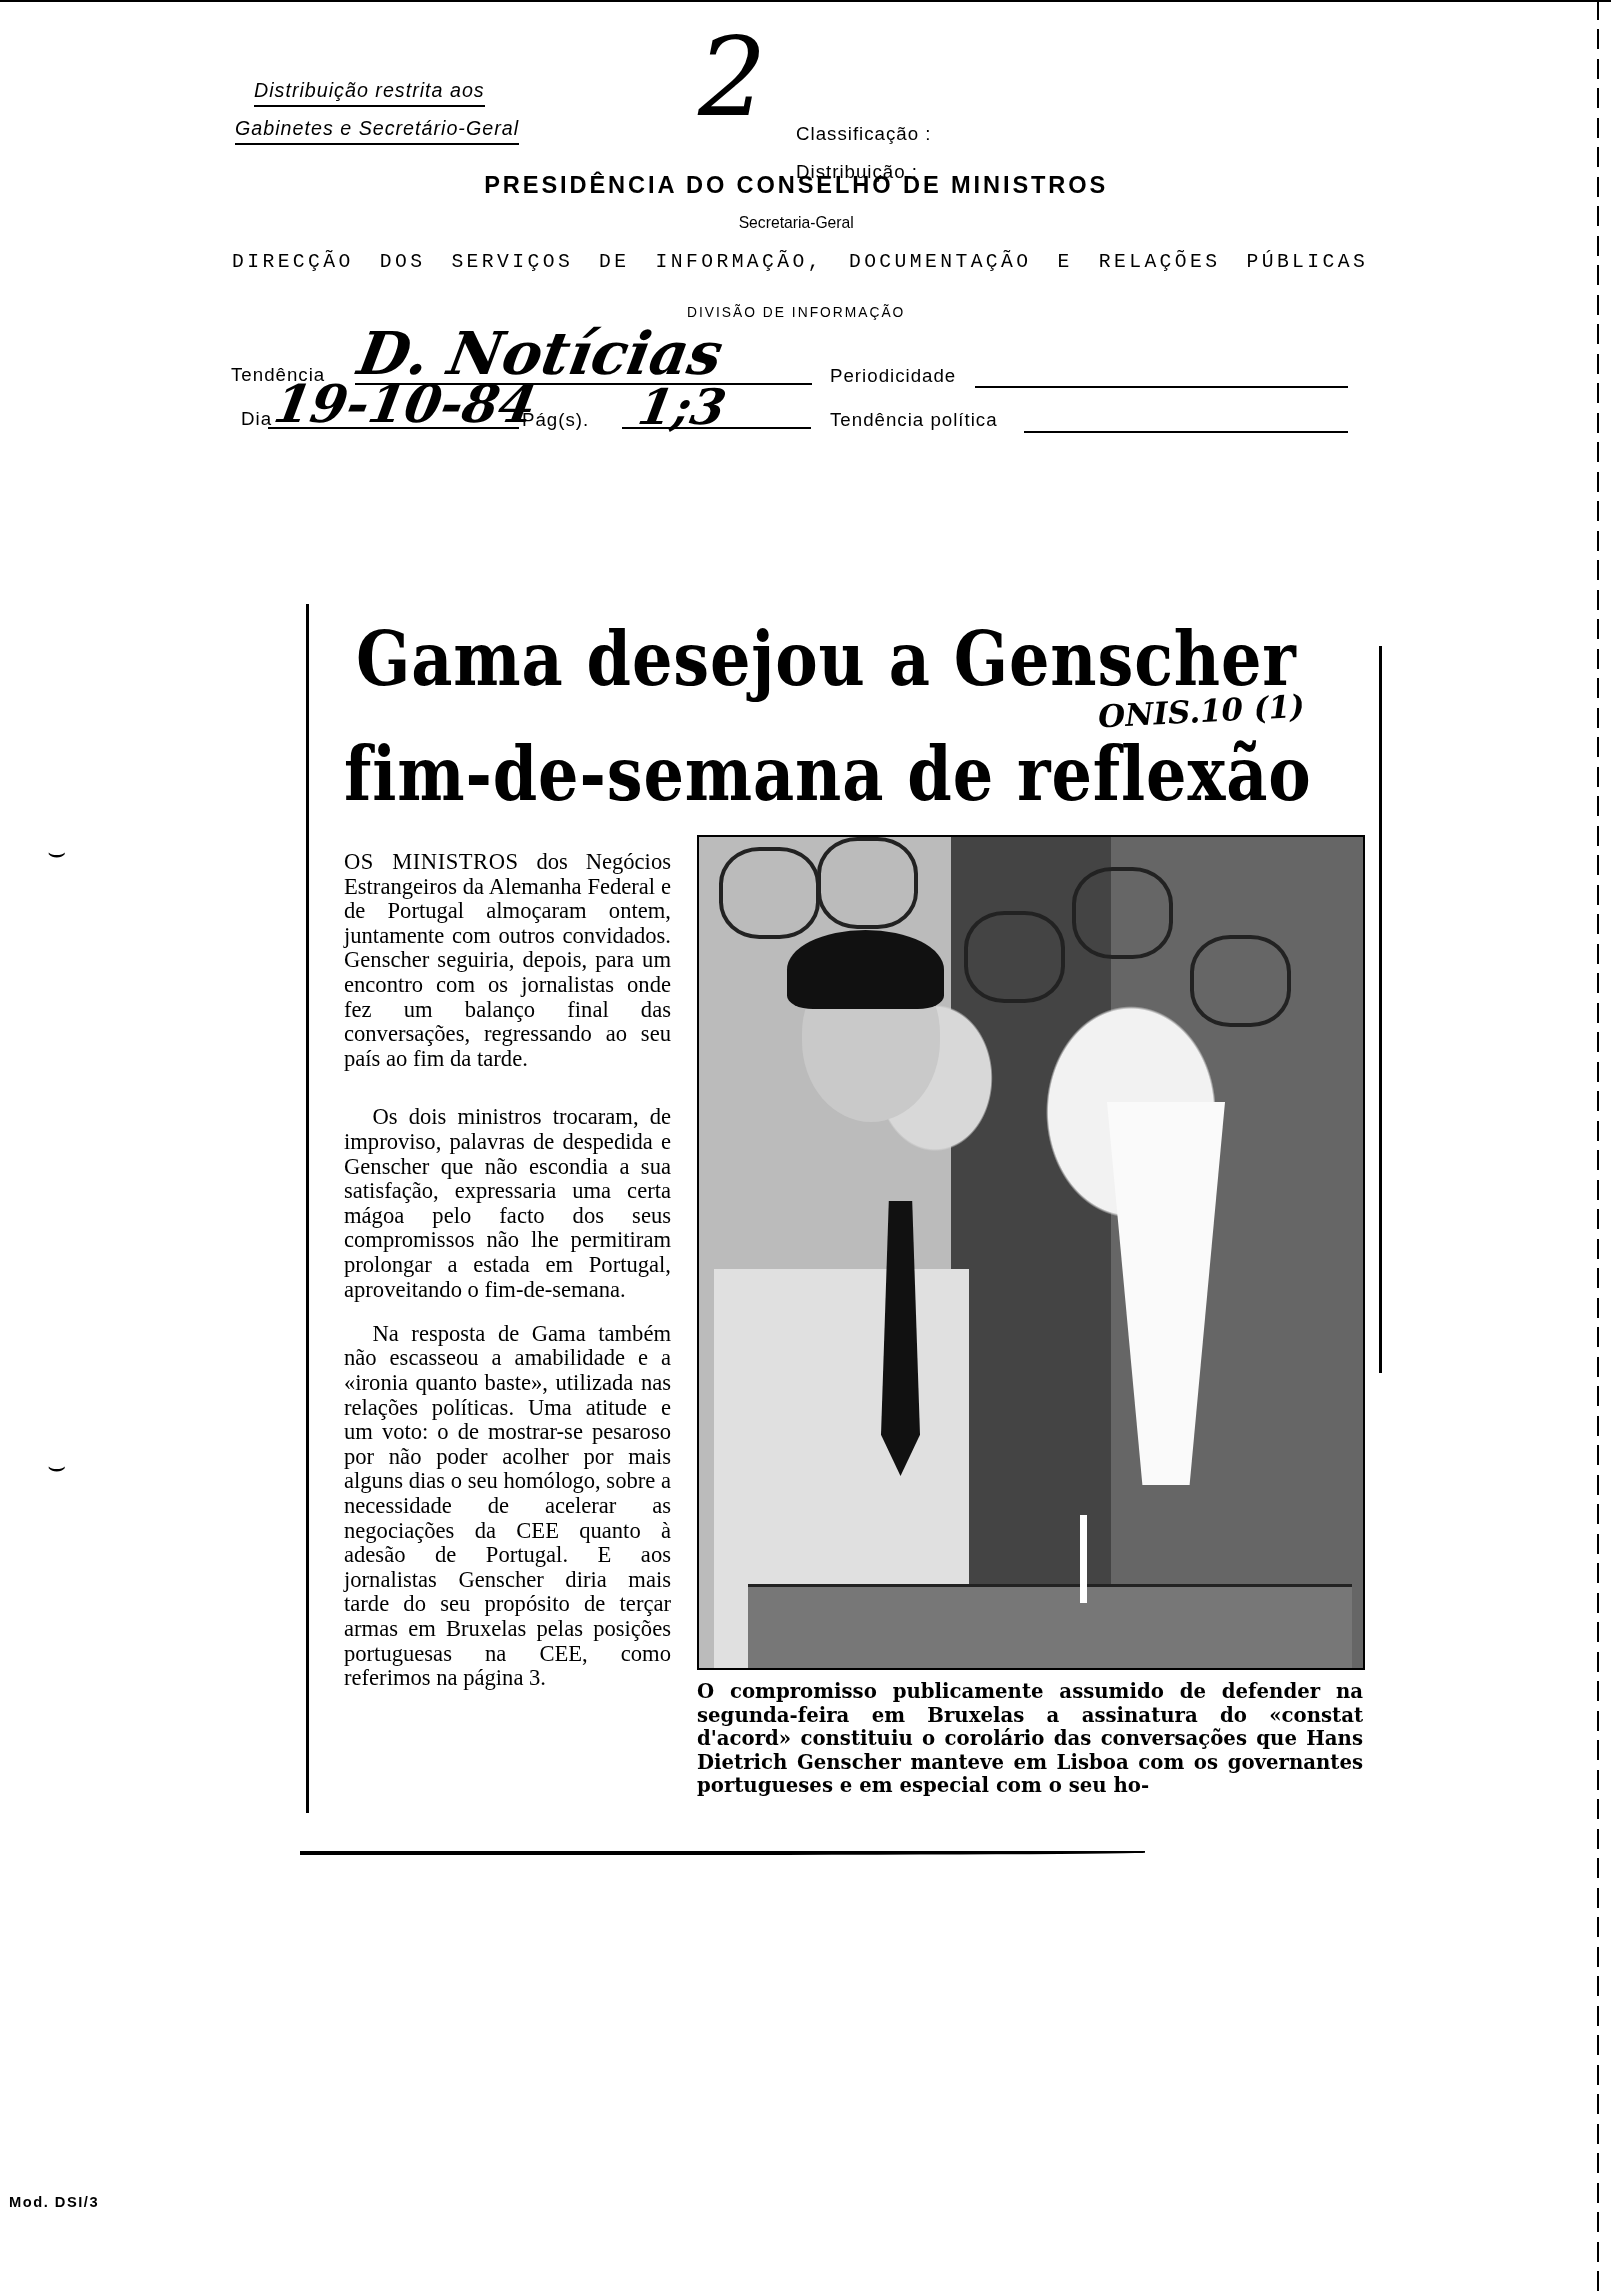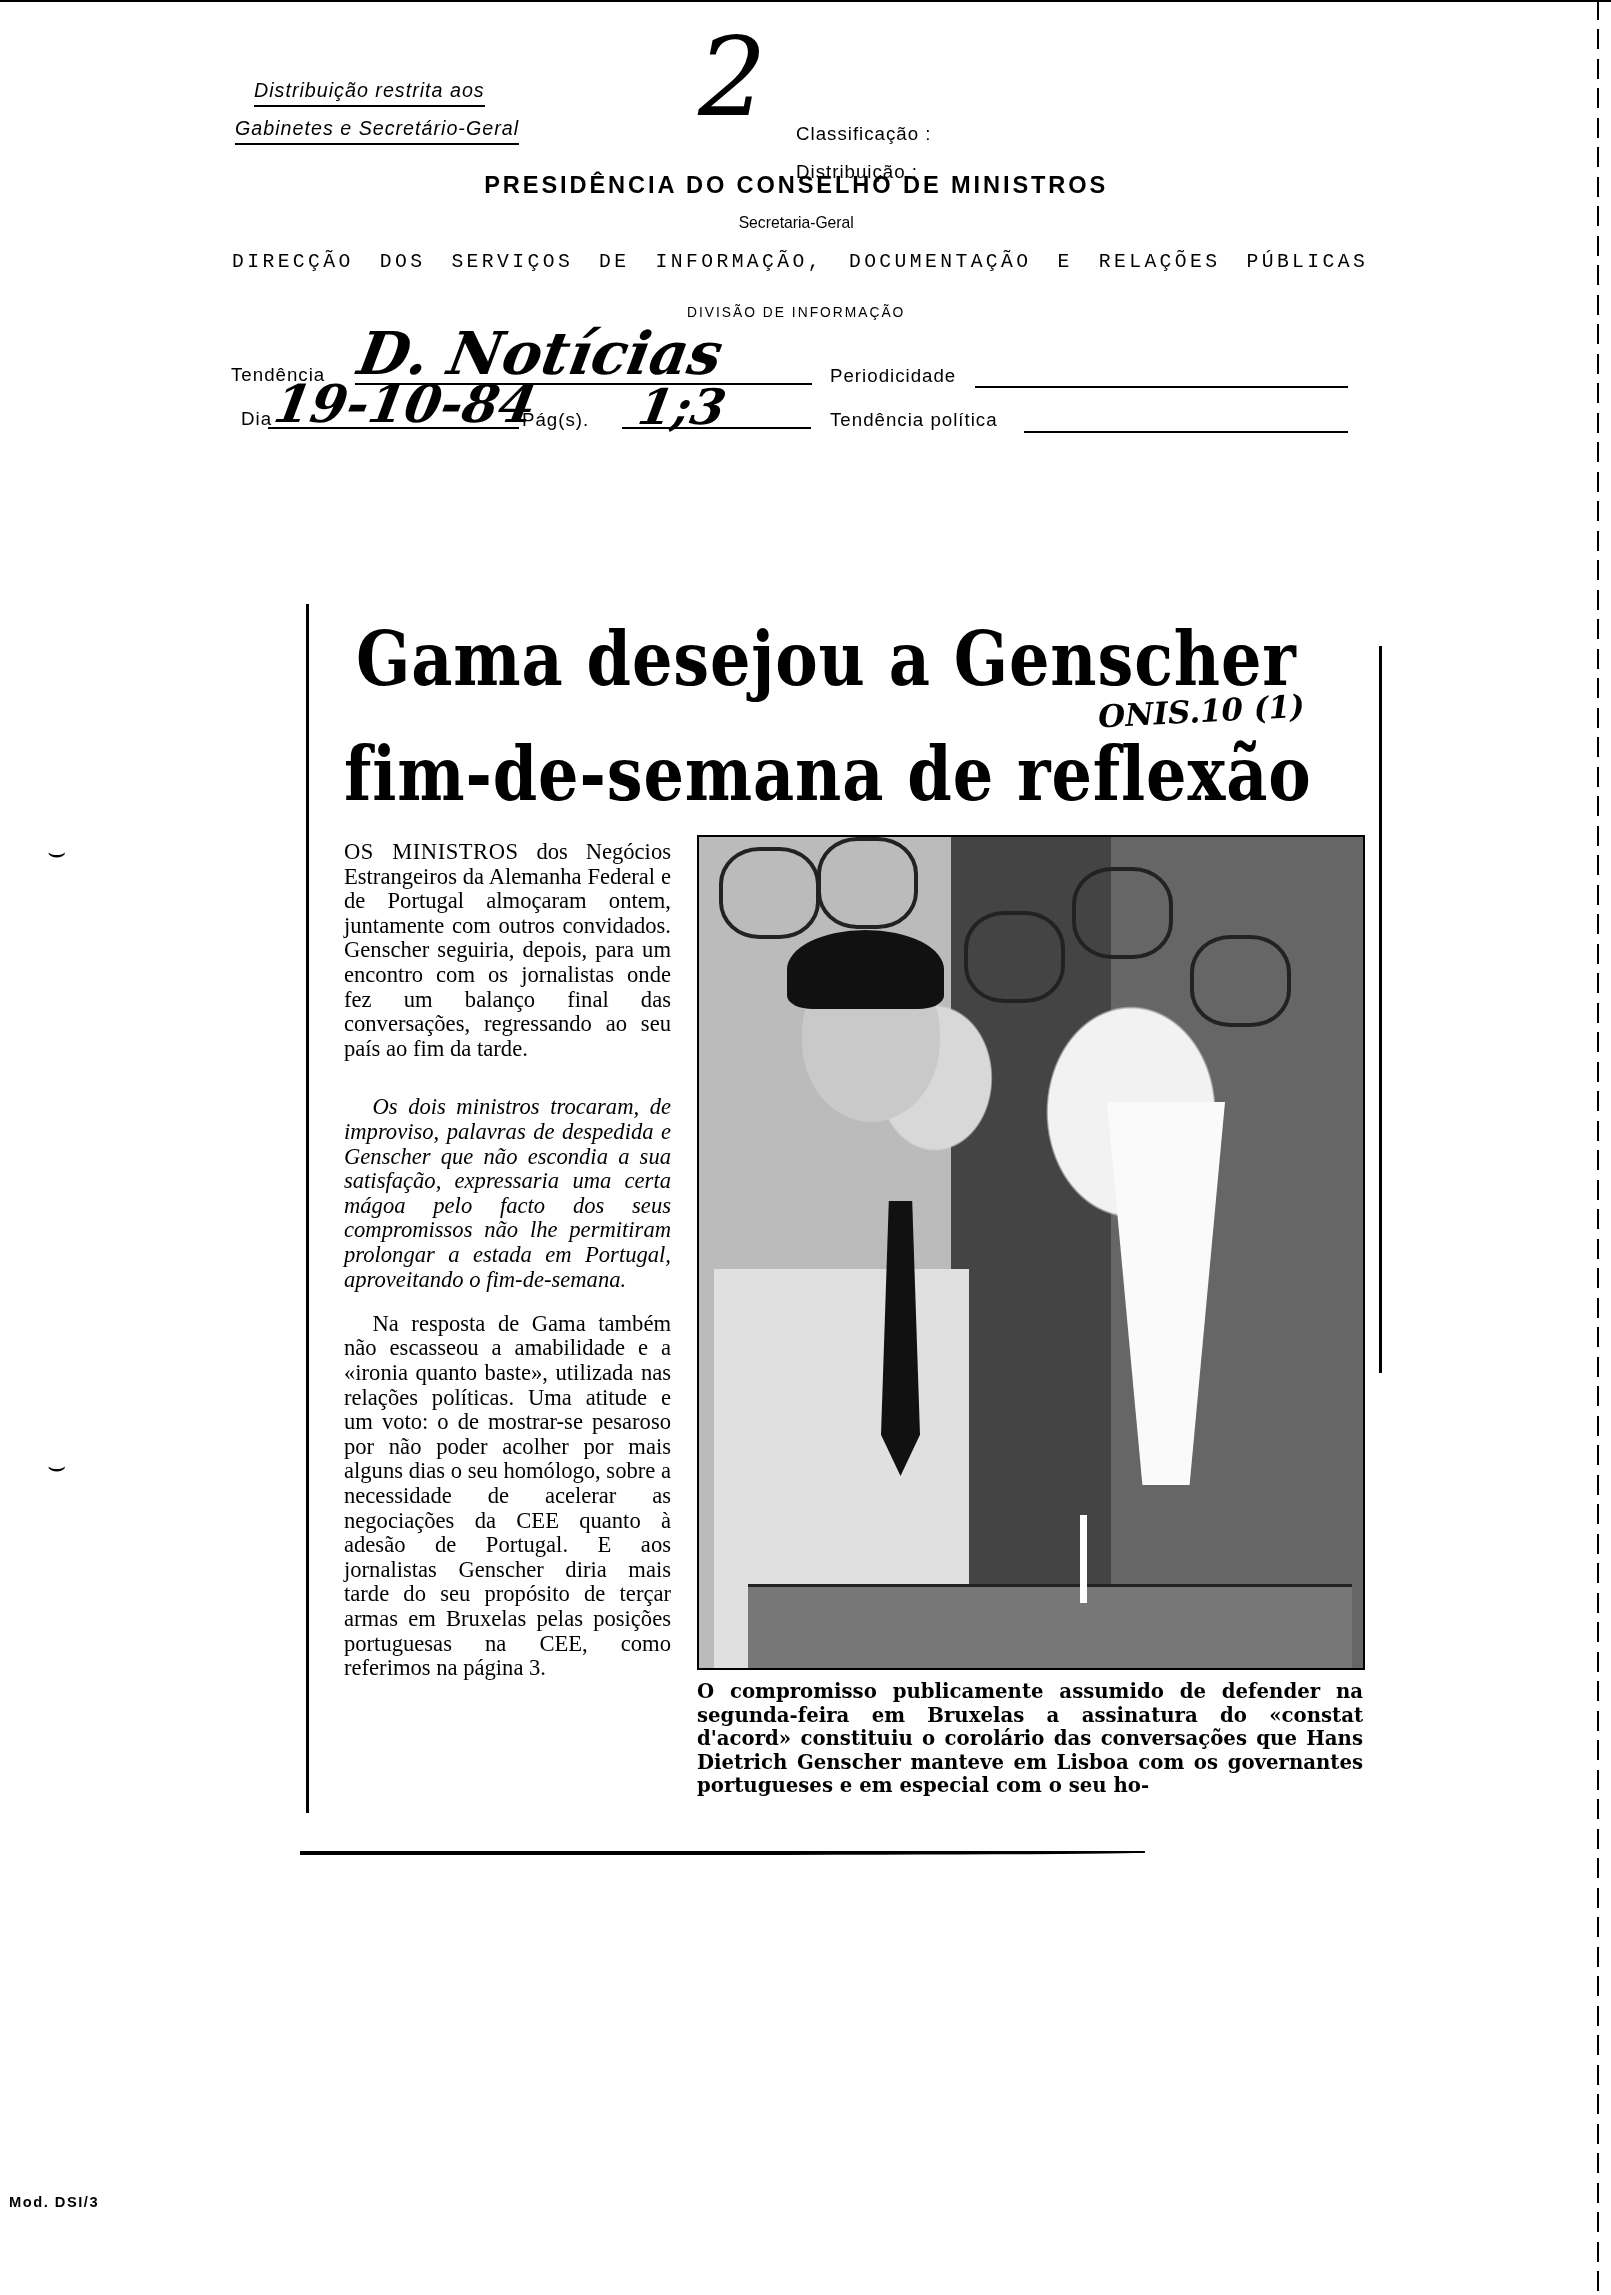--- a/index.html
+++ b/index.html
@@ -34,21 +34,21 @@
     .frame-bottom { left: 300px; top: 1851px; width: 845px; height: 3.9px; background: #000; border-radius: 0 0 60% 0; }
     .headline {
       font-family: "DejaVu Serif", serif; font-weight: bold; font-size: 74px;
       line-height: 1; letter-spacing: 1px; white-space: nowrap;
       transform: scaleX(0.86); transform-origin: left top;
     }
     .stamp { font-family: "DejaVu Serif", serif; font-style: italic; font-weight: bold; font-size: 31px; transform: rotate(-3deg); }
     .body-col {
       left: 344px; width: 327px;
       font-family: "Liberation Serif", serif; font-size: 22.6px; line-height: 24.6px;
-      text-align: justify; hyphens: manual;
+      text-align: justify; hyphens: manual; margin-top: 10px;
     }
     .body-col p { margin: 0 0 12.8px 0; text-indent: 0; }
     .body-col p.indent { text-indent: 28.5px; }
     .lead-caps { letter-spacing: 0.5px; }
     .photo {
       left: 697px; top: 835px; width: 668px; height: 835px;
       border: 2.9px solid #000; box-sizing: border-box; overflow: hidden;
       background:
         radial-gradient(ellipse 93px 118px at 236px 241px, #d8d8d8 0 60%, transparent 62%),
         radial-gradient(ellipse 118px 147px at 432px 275px, #f2f2f2 0 70%, transparent 72%),
@@ -115,21 +115,21 @@
 <div class="abs frame-left"></div>
 <div class="abs frame-right"></div>
 <div class="abs frame-bottom"></div>
 
 <div class="abs headline" style="left:356px; top:622px;">Gama desejou a Genscher</div>
 <div class="abs headline" style="left:344px; top:737px;">fim-de-semana de reflexão</div>
 <div class="abs stamp" style="left:1098px; top:693px;">ONIS.10 (1)</div>
 
 <div class="abs body-col" style="top:840px;">
   <p><span class="lead-caps">OS MINISTROS</span><span> dos Negócios Estrangeiros da Alemanha Federal e de Portugal almoçaram ontem, juntamente com outros convidados. Genscher seguiria, depois, para um encontro com os jornalistas onde fez um balanço final das conversações, regressando ao seu país ao fim da tarde.</span></p>
-  <p class="indent" style="margin-top:34px;font-style:italic;">Os dois ministros trocaram, de improviso, palavras de despedida e Genscher que não escondia a sua satisfação, expressaria uma certa mágoa pelo facto dos seus compromissos não lhe permitiram prolongar a estada em Portugal, aproveitando o fim-de-semana.</p>
+  <p class="indent" style="margin-top:34px;">Os dois ministros trocaram, de improviso, palavras de despedida e Genscher que não escondia a sua satisfação, expressaria uma certa mágoa pelo facto dos seus compromissos não lhe permitiram prolongar a estada em Portugal, aproveitando o fim-de-semana.</p>
   <p class="indent" style="margin-top:19.7px;">Na resposta de Gama também não escasseou a amabilidade e a «ironia quanto baste», utilizada nas relações políticas. Uma atitude e um voto: o de mostrar-se pesaroso por não poder acolher por mais alguns dias o seu homólogo, sobre a necessidade de acelerar as negociações da CEE quanto à adesão de Portugal. E aos jornalistas Genscher diria mais tarde do seu propósito de terçar armas em Bruxelas pelas posições portuguesas na CEE, como referimos na página 3.</p>
 </div>
 
 <div class="abs photo" title="Hans Dietrich Genscher at a podium">
   <div class="hex" style="left:19.7px; top:9.8px;"></div>
   <div class="hex" style="left:118px; top:0px;"></div>
   <div class="hex" style="left:265px; top:74px;"></div>
   <div class="hex" style="left:373px; top:29.5px;"></div>
   <div class="hex" style="left:491px; top:98px;"></div>
   <div class="suit"></div>

